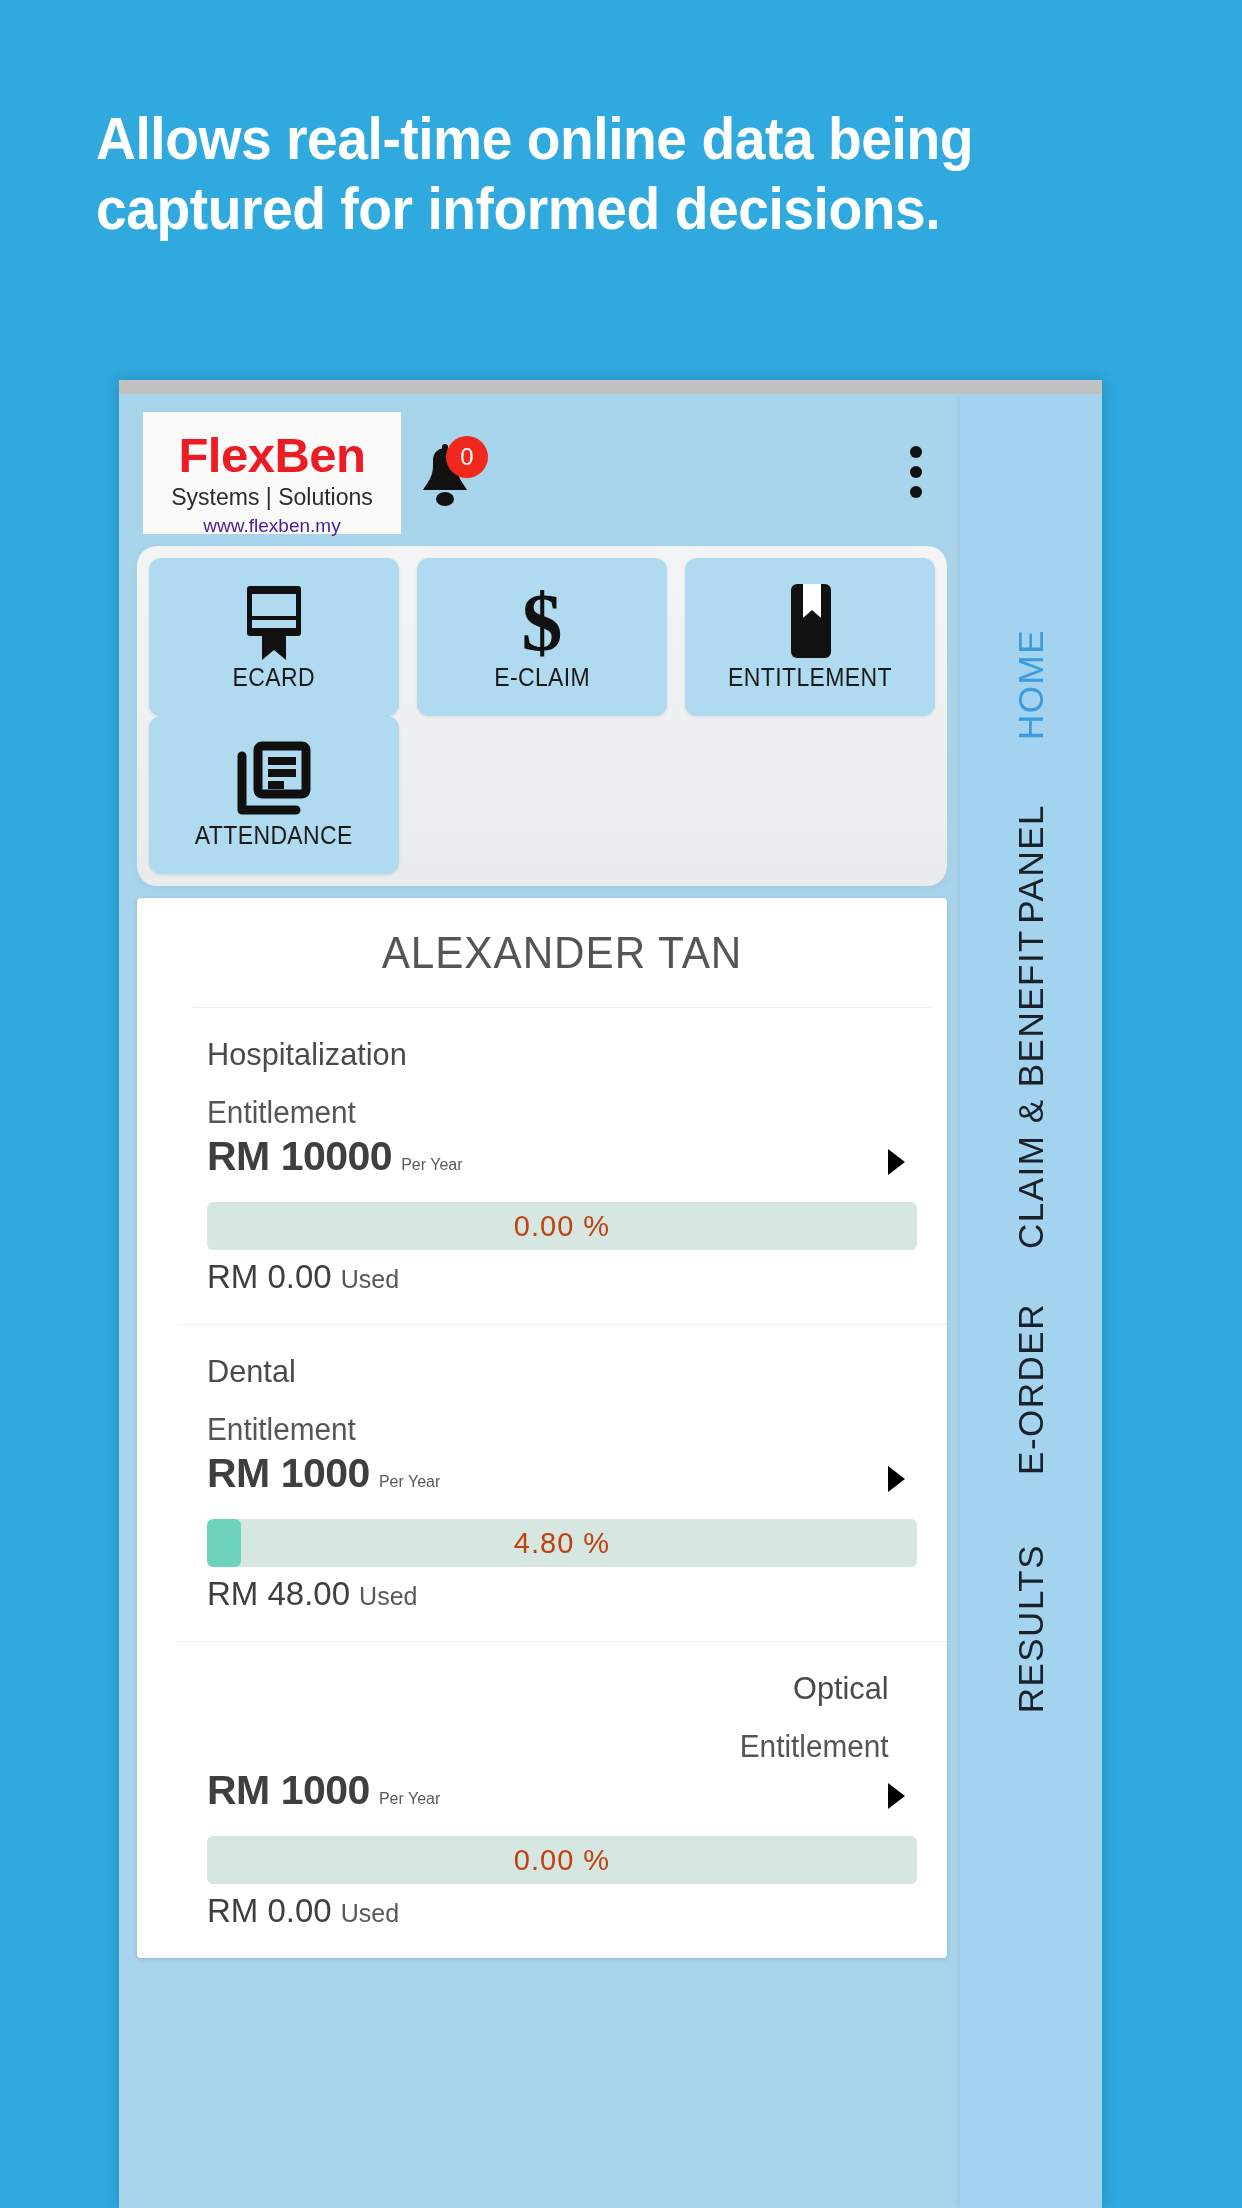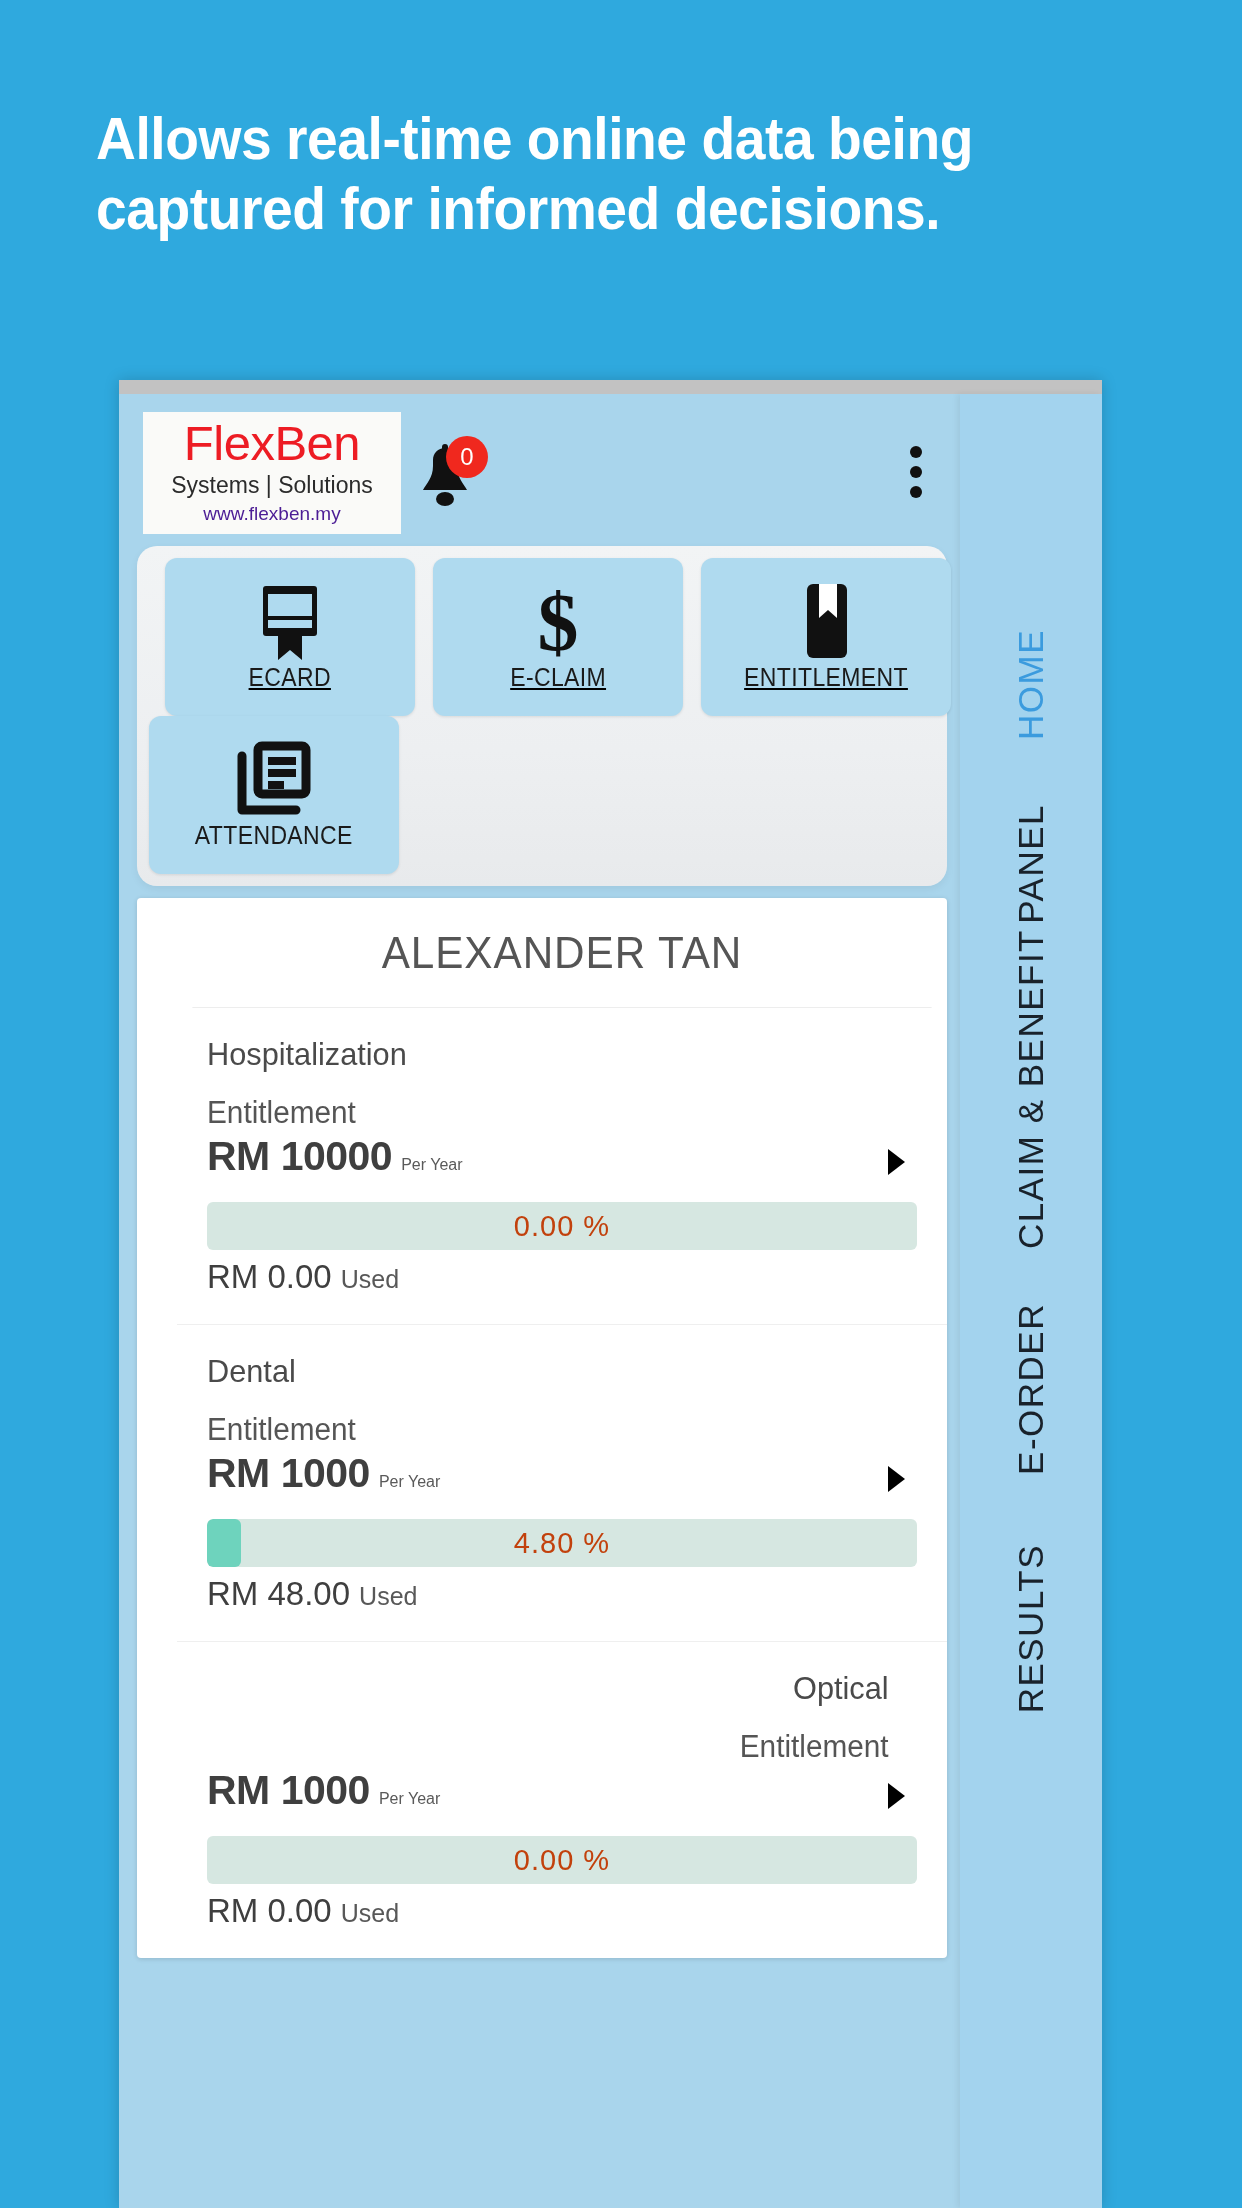--- a/index.html
+++ b/index.html
@@ -78,23 +78,24 @@
     background: #FAFAF8;
     display: flex;
     flex-direction: column;
     align-items: center;
     justify-content: flex-start;
     padding-top: 6px;
   }
   .logo-main {
     color: #ED1C24;
     font-size: 49px;
-    font-weight: normal;
+    font-weight: bold;
     line-height: 1.05;
     letter-spacing: -0.5px;
+    margin-top: 12px;
   }
   .logo-sub {
     color: #2B2B2B;
     font-size: 23px;
     line-height: 1.3;
     margin-top: 2px;
   }
   .logo-url {
     color: #4c1d95;
     font-size: 19px;
@@ -151,26 +152,25 @@
     left: 18px;
     top: 152px;
     width: 810px;
     height: 340px;
     background: linear-gradient(180deg,#F2F4F5 0%,#EDEFF1 60%,#E8EAEC 100%);
     border-radius: 20px;
     box-shadow: 0 3px 8px rgba(0,0,0,0.06);
   }
   .tiles-row {
     position: absolute;
-    left: 16px; top: 0;
+    left: 0; top: 0;
     width: 100%;
     display: flex;
     gap: 18px;
     padding: 12px 12px 0 12px;
-    text-decoration: underline;
   }
   .tiles-row2 {
     position: absolute;
     left: 0; top: 170px;
     width: 100%;
     display: flex;
     gap: 26px;
     padding: 0 12px;
   }
   .tile {

